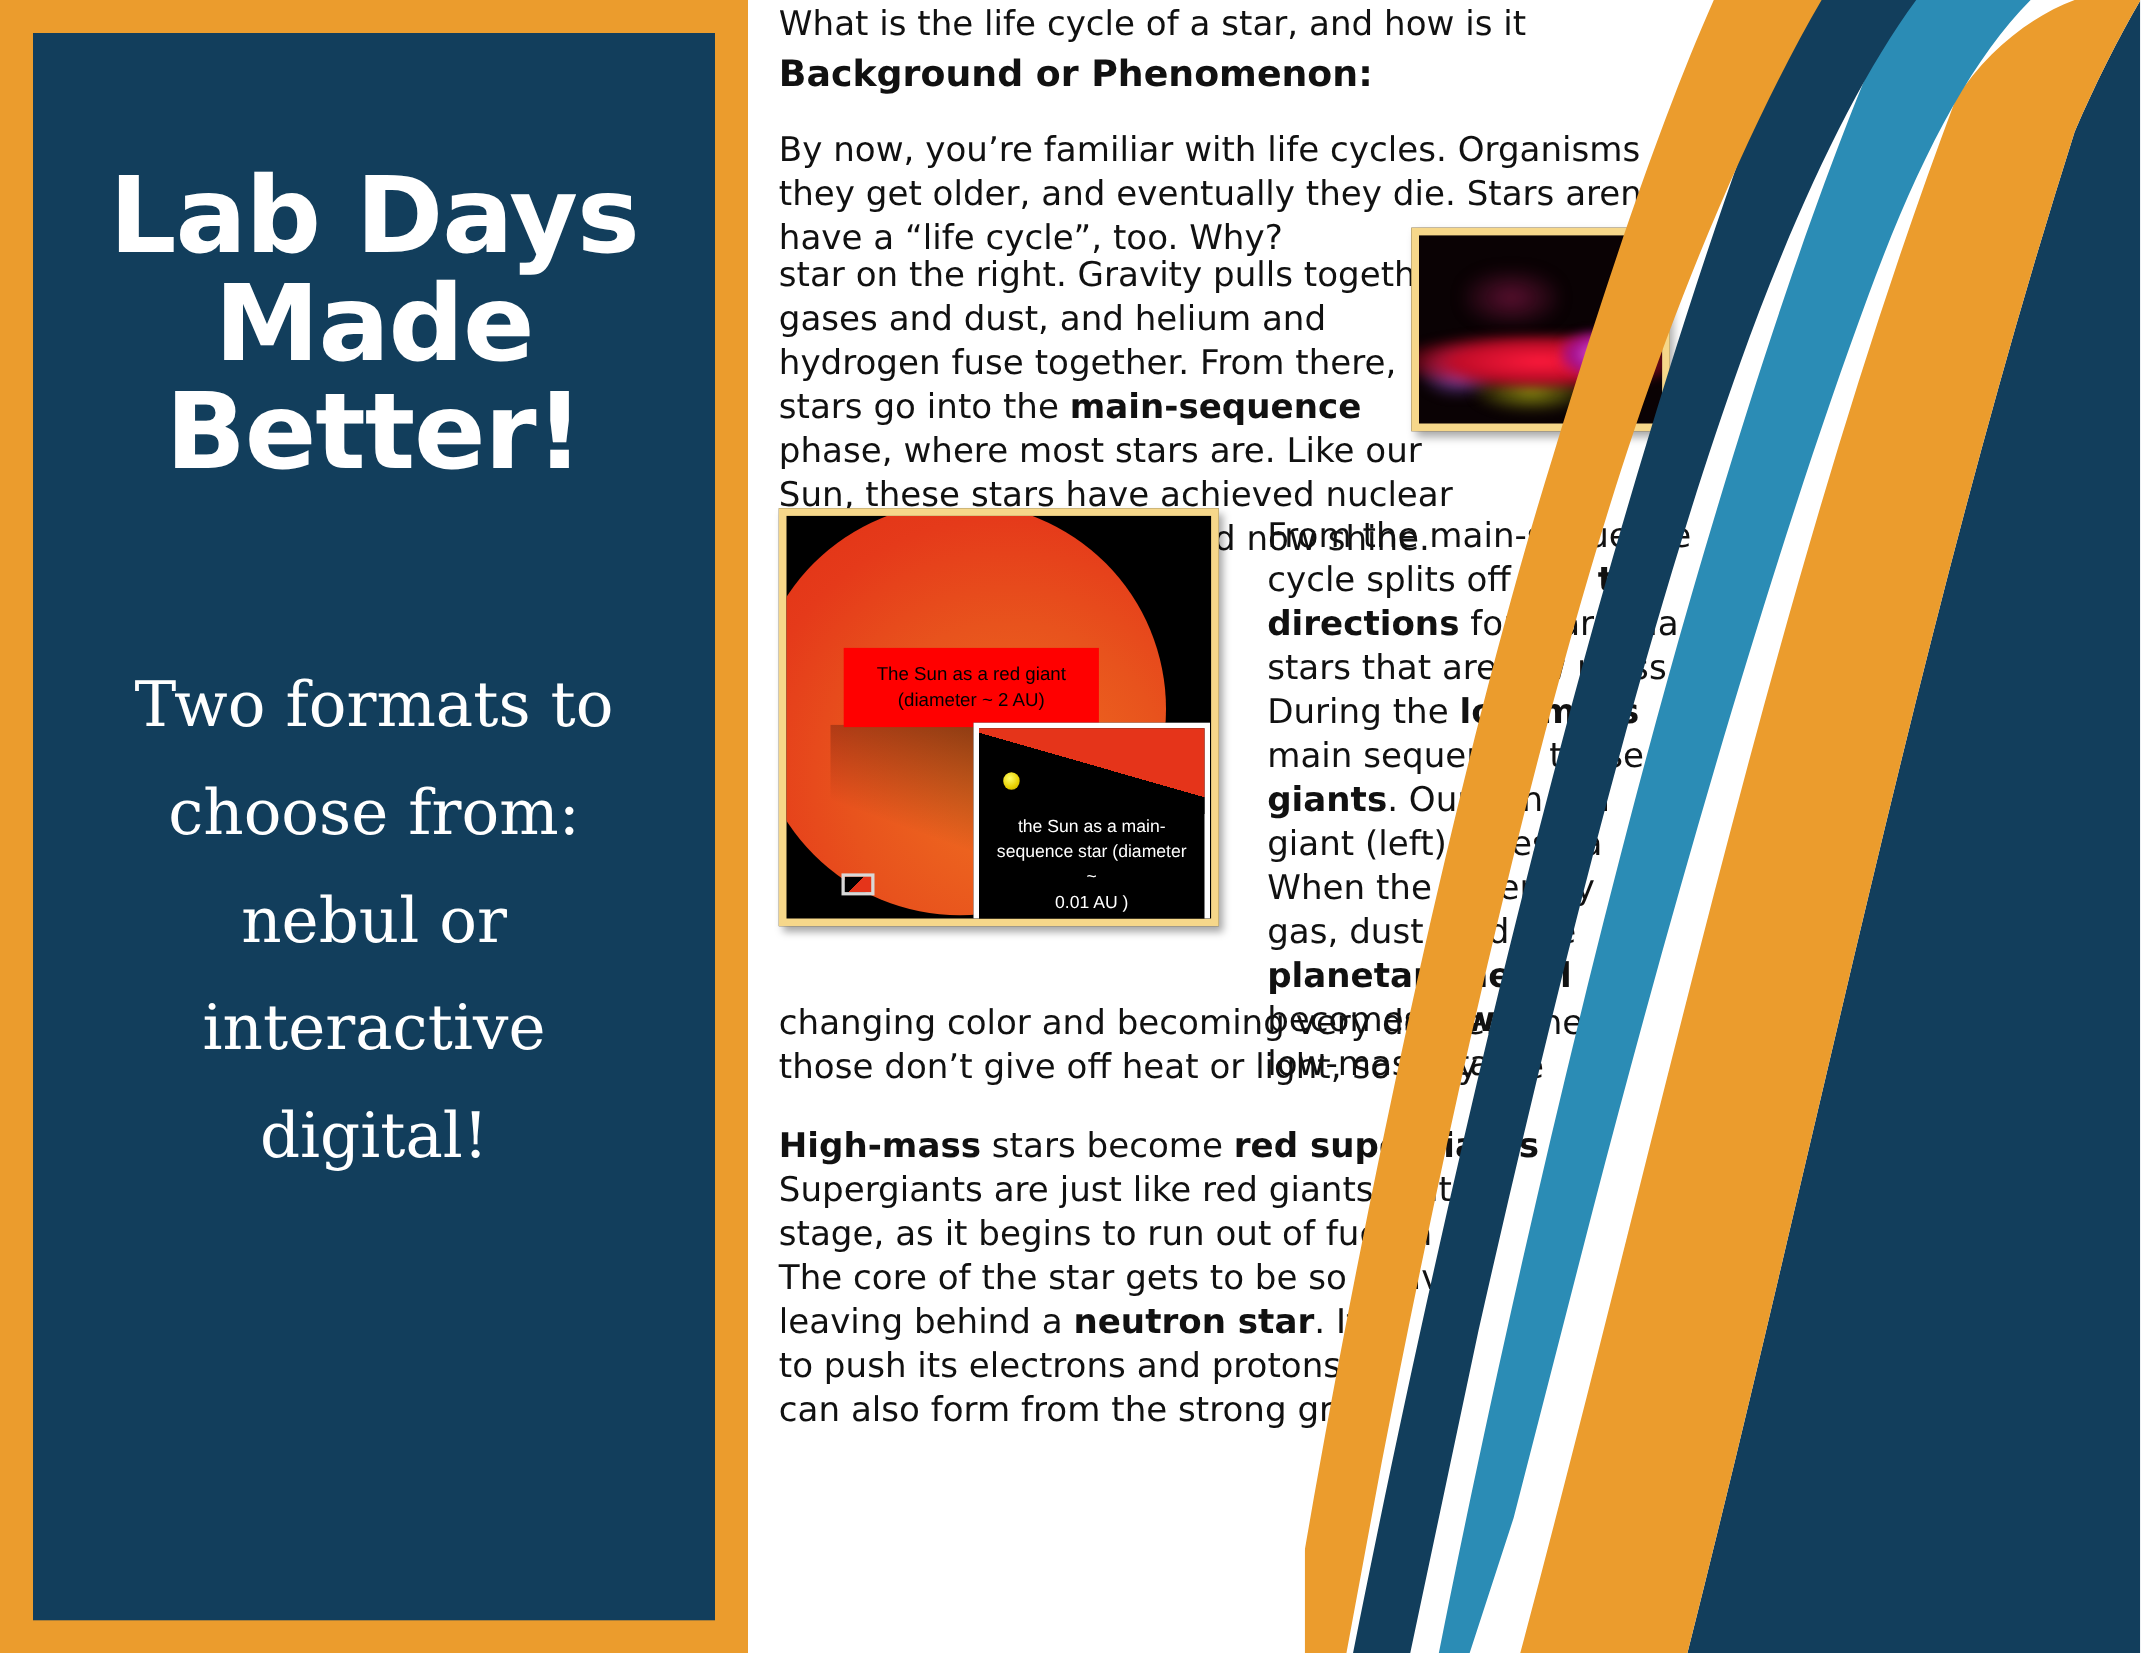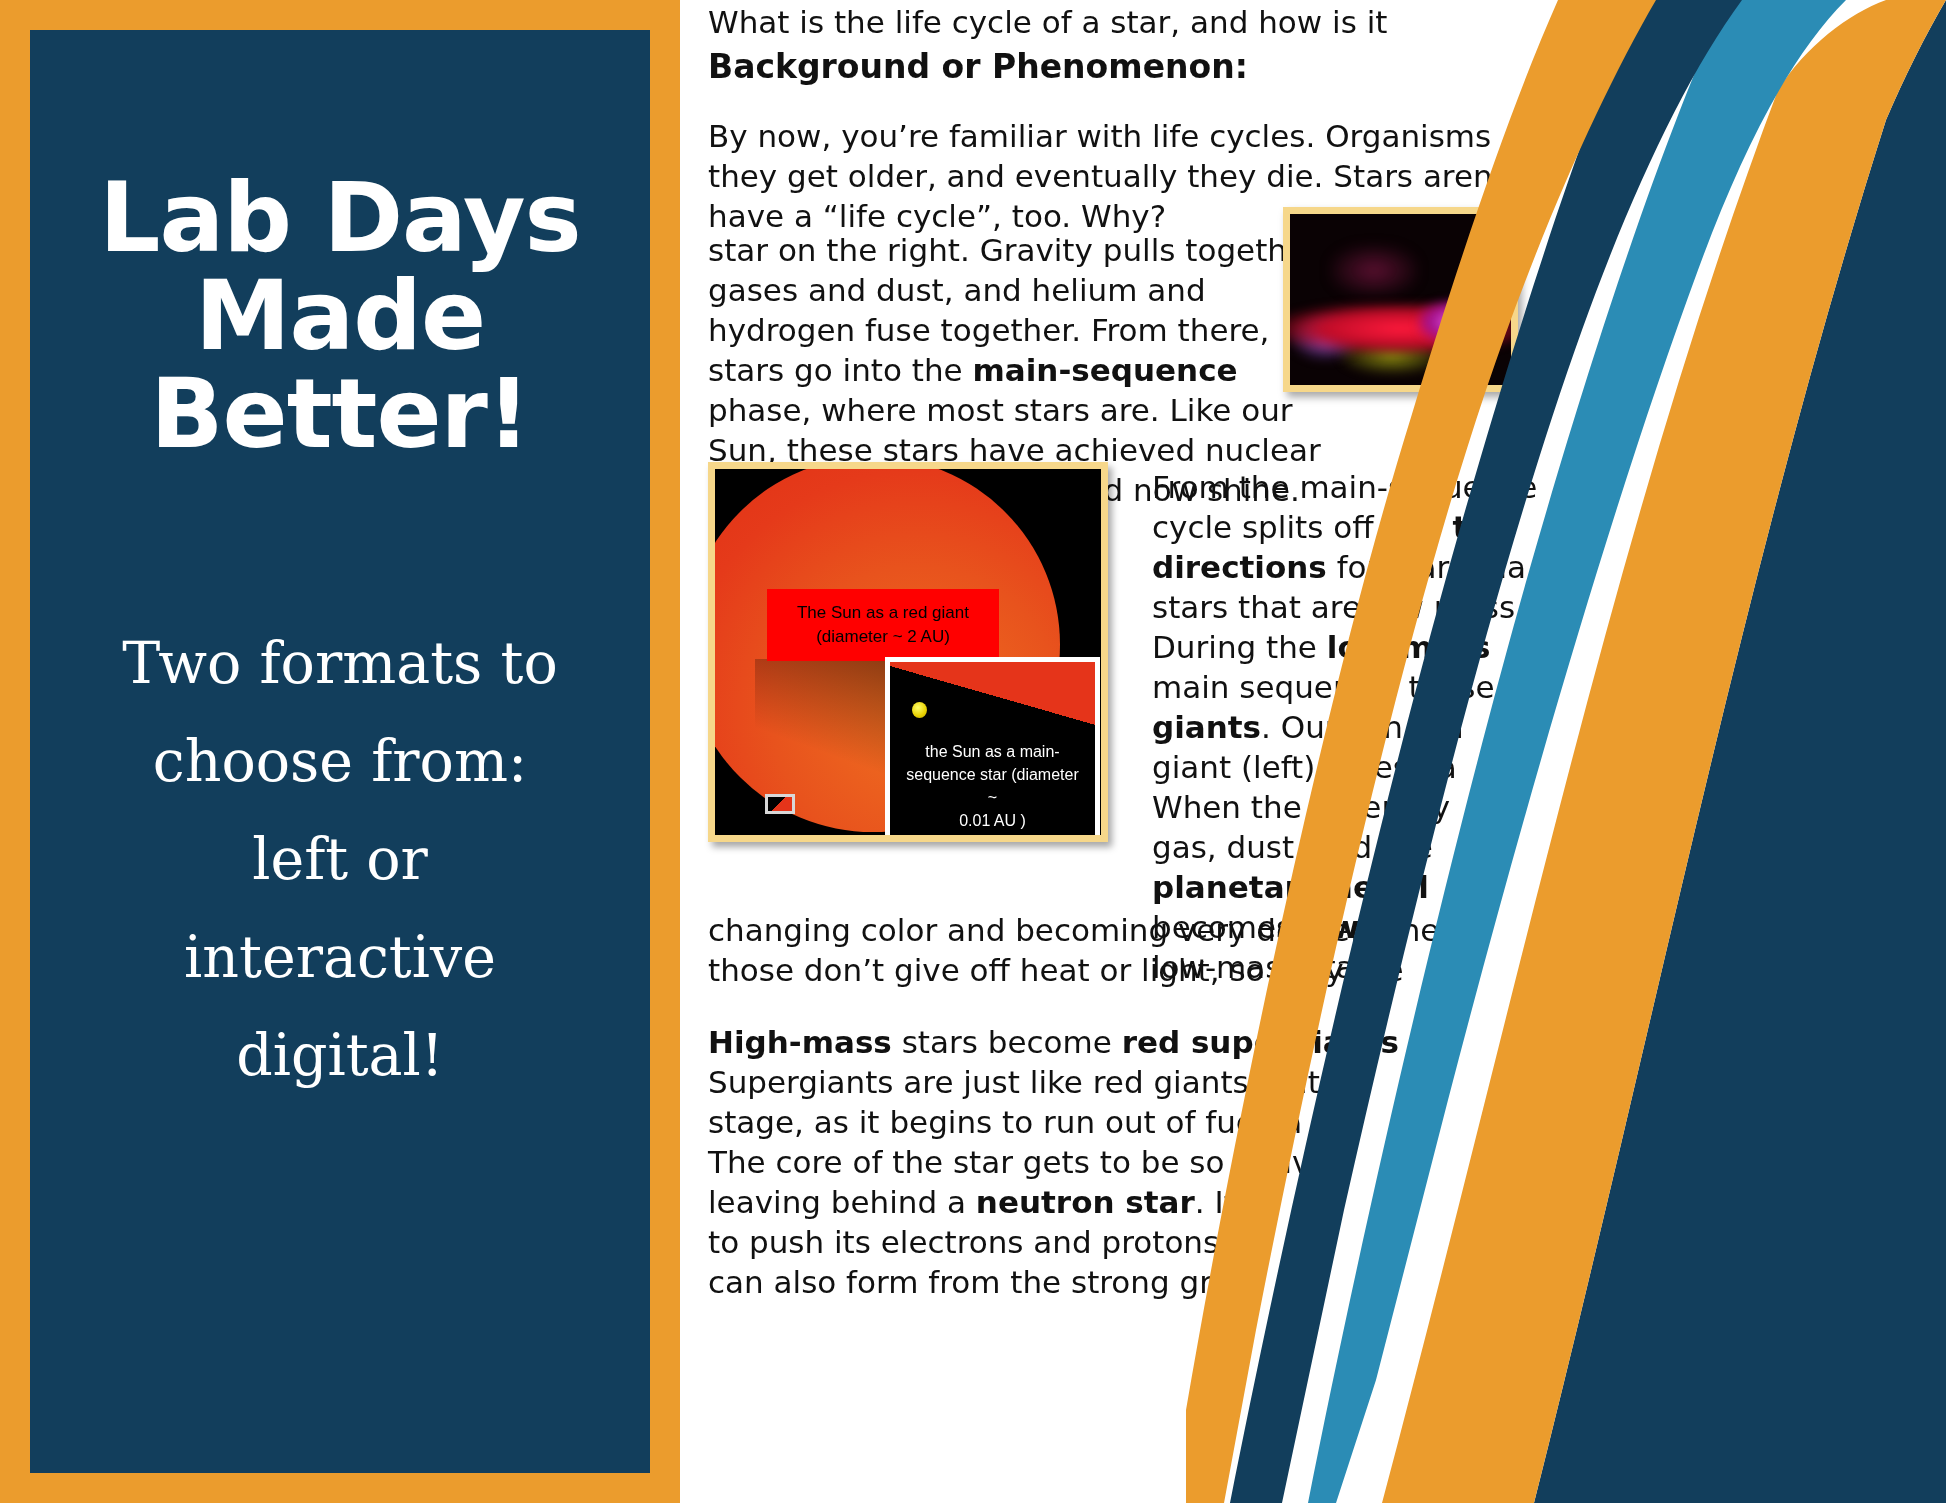--- a/index.html
+++ b/index.html
@@ -28,21 +28,21 @@
     padding:60px 26px 40px 26px;
   }
   .promo-title{
     color:#ffffff;
     font-family:"DejaVu Sans", sans-serif;
     font-weight:bold;
     font-size:96px;
     line-height:1.02;
     letter-spacing:-1px;
     text-align:center;
-    margin-top:80px;
+    margin-top:58px;
     width:100%;
   }
   .promo-title span{display:block;}
   .promo-sub{
     color:#ffffff;
     font-family:"DejaVu Serif", serif;
     font-size:57px;
     line-height:1.72;
     text-align:center;
     width:100%;
@@ -274,20 +274,20 @@
   <div class="left-panel">
     <div class="left-inner">
       <div class="promo-title">
         <span>Lab Days</span>
         <span>Made</span>
         <span>Better!</span>
       </div>
       <div class="promo-sub">
         <div>Two formats to</div>
         <div>choose from:</div>
-        <div>left or</div>
+        <div>nebul or</div>
         <div>interactive</div>
         <div>digital!</div>
       </div>
     </div>
   </div>
 
 </div>
 
 </body></html>

